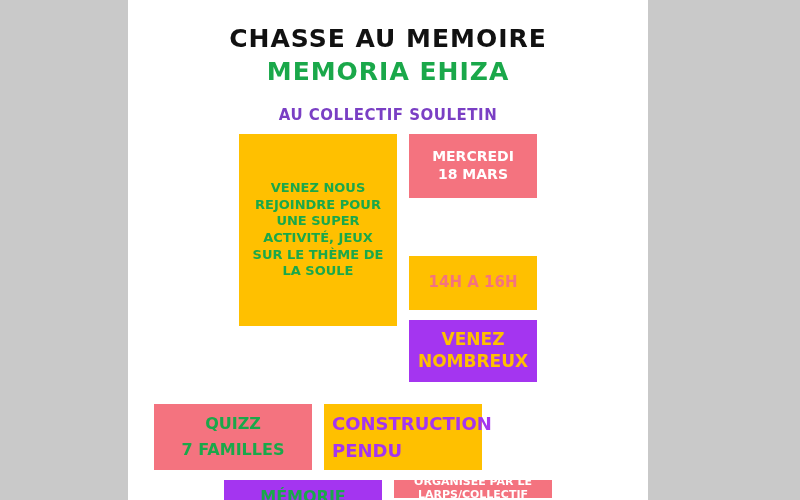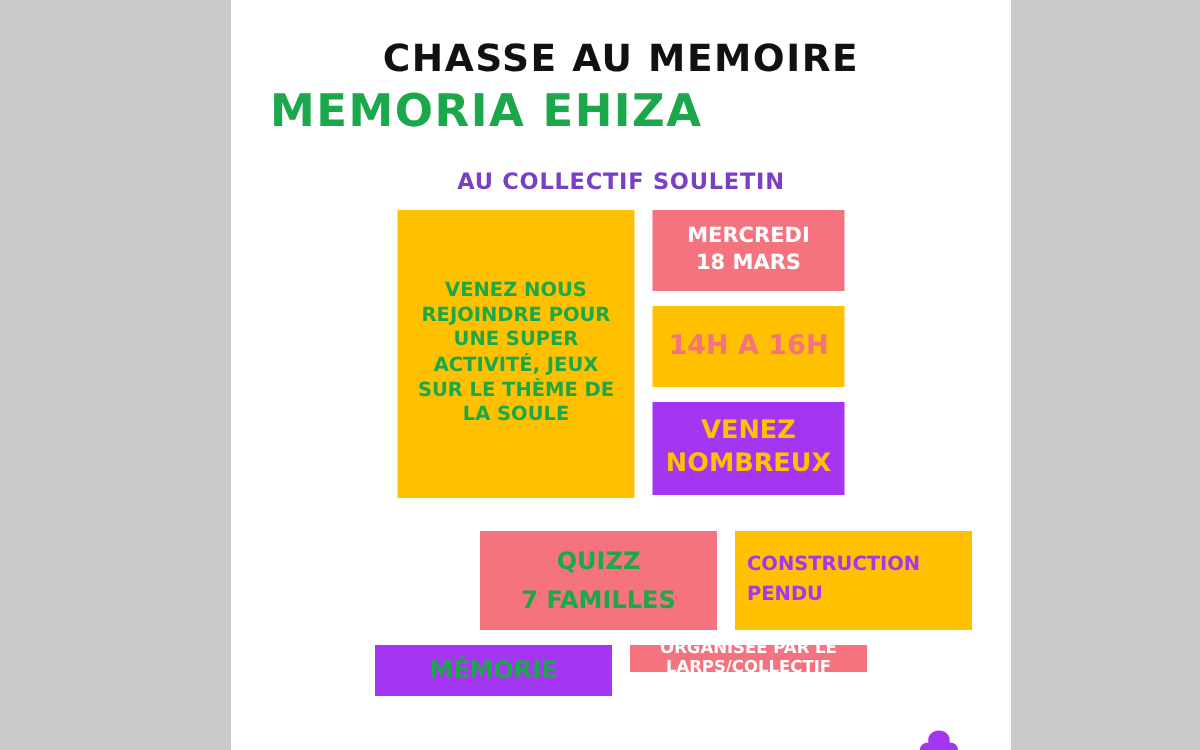--- a/index.html
+++ b/index.html
@@ -8,21 +8,21 @@
   }
   body {
     width: 800px;
     height: 500px;
     background: #c9c9c9;
     font-family: "Liberation Sans", sans-serif;
     overflow: hidden;
   }
   .poster {
     position: absolute;
-    left: 154px;
+    left: 128px;
     top: 0;
     width: 520px;
     height: 500px;
     background: #ffffff;
     box-sizing: border-box;
     padding: 14px 26px 0 26px;
   }
   .side {
     position: absolute;
     top: 0;
@@ -36,22 +36,22 @@
   .title-main {
     text-align: center;
     font-size: 25px;
     font-weight: bold;
     letter-spacing: 1px;
     color: #111111;
     margin: 10px 0 2px 0;
     font-family: "DejaVu Sans", sans-serif;
   }
   .title-sub {
-    text-align: left;
-    font-size: 30px;
+    text-align: center;
+    font-size: 25px;
     font-weight: bold;
     letter-spacing: 1px;
     color: #1aa84a;
     margin: 4px 0 2px 0;
     font-family: "DejaVu Sans", sans-serif;
   }
   .title-third {
     text-align: center;
     font-size: 15px;
     font-weight: bold;
@@ -94,68 +94,69 @@
     height: 192px;
     display: flex;
     align-items: center;
     justify-content: center;
   }
   .box-date {
     background: #f4737f;
     color: #ffffff;
     font-size: 14px;
     padding: 12px 12px;
-    height: 54px;
+    height: 64px;
     display: flex;
     align-items: center;
     justify-content: center;
   }
   .box-hour {
     background: #ffc000;
     color: #f4737f;
-    font-size: 18px;
+    font-size: 15px;
     padding: 12px 6px;
     height: 54px;
     display: flex;
     align-items: center;
     justify-content: center;
+    margin-top: 48px;
   }
   .box-nombreux {
     background: #a435f0;
     color: #ffc000;
     font-size: 17px;
     padding: 12px 6px;
     height: 62px;
     display: flex;
     align-items: center;
     justify-content: center;
   }
 
   .grid-mid {
     display: flex;
     gap: 12px;
-    justify-content: flex-end;
+    justify-content: flex-start;
     margin-top: 22px;
   }
   .box-quizz {
     background: #f4737f;
     color: #1aa84a;
     font-size: 16px;
     width: 158px;
     height: 66px;
     display: flex;
     flex-direction: column;
     align-items: center;
     justify-content: center;
     gap: 6px;
   }
   .box-construction {
     background: #ffc000;
     color: #a435f0;
-    font-size: 13px;
+    font-size: 18px;
     width: 158px;
     height: 66px;
     display: flex;
     flex-direction: column;
     align-items: center;
     justify-content: center;
     gap: 3px;
     text-align: left;
   }
   .box-construction span { width: 100%; padding-left: 8px; box-sizing: border-box; }

